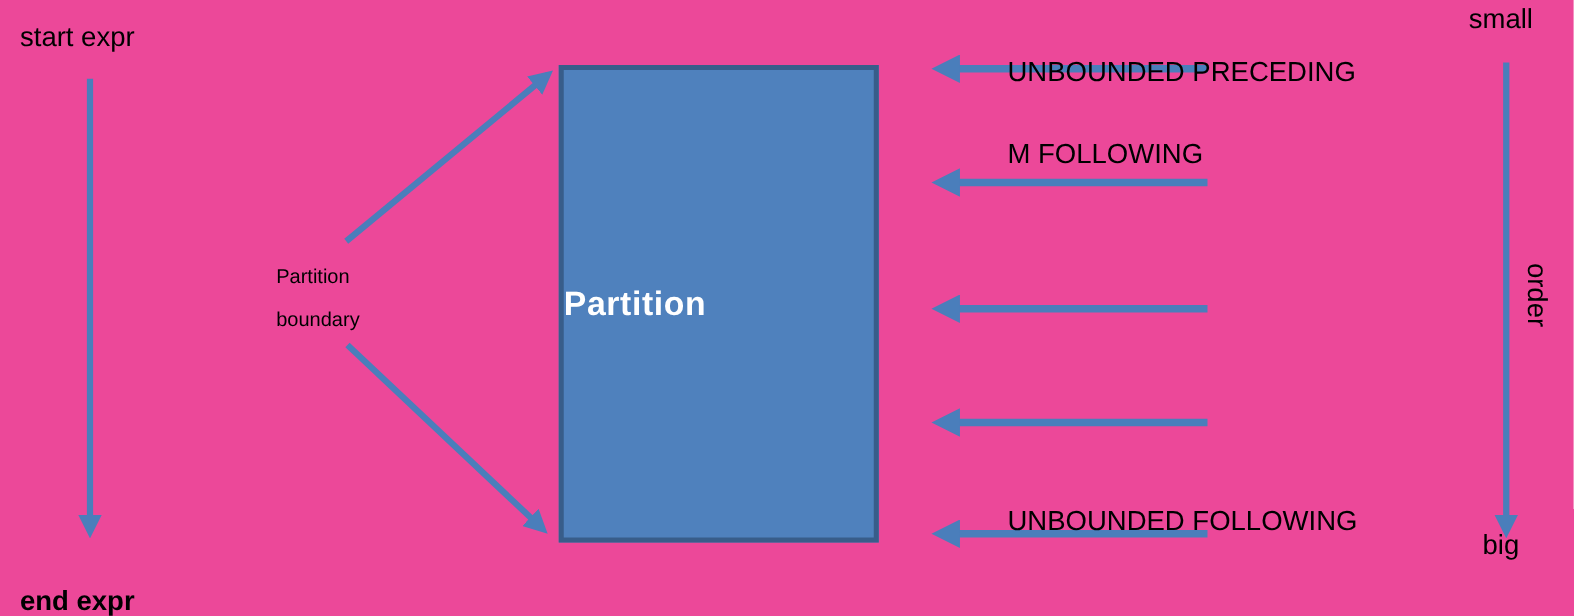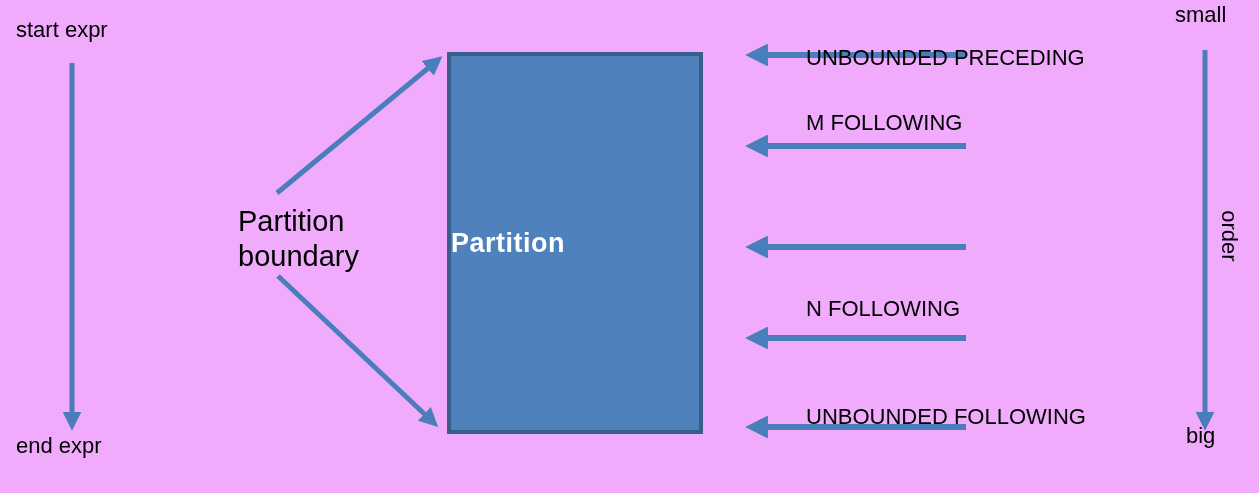--- a/index.html
+++ b/index.html
@@ -11,43 +11,43 @@
   *{margin:0;padding:0;box-sizing:border-box;}
   html,body{background:#ffffff;}
   body{
     font-family:"Liberation Sans","DejaVu Sans",sans-serif;
     color:var(--text);
   }
   .canvas{
     position:relative;
     width:1259px;
     height:493px;
-    background:#f0abfc;
+    background:#ec4899;
     overflow:hidden;
   }
   .lbl{
     position:absolute;
     font-size:22px;
     line-height:24px;
     white-space:nowrap;
     color:var(--text);
   }
   .arrow-layer{
     position:absolute;
     left:0;top:0;width:1259px;height:493px;
   }
   .arrow-layer line{stroke:var(--accent);}
   #start-expr{left:16px;top:18px;}
-  #end-expr{left:16px;top:434px;}
+  #end-expr{left:16px;top:469px;font-weight:bold;}
   #boundary{
-    left:238px;top:204px;
+    left:221px;top:204px;
     width:106px;
     white-space:normal;
     line-height:35px;
-    font-size:29px;
+    font-size:16px;
   }
   .partition-box{
     position:absolute;
     left:447px;top:52px;
     width:256px;height:382px;
     background:var(--box-fill);
     border:4px solid var(--box-border);
     display:flex;
     align-items:center;
     justify-content:flex-start;
@@ -104,20 +104,19 @@
   <div class="lbl" id="end-expr">end expr</div>
 
   <div class="lbl" id="boundary">Partition boundary</div>
 
   <div class="partition-box">
     <span class="box-label">Partition</span>
   </div>
 
   <div class="lbl frame-lbl" id="frame-0">UNBOUNDED PRECEDING</div>
   <div class="lbl frame-lbl" id="frame-1">M FOLLOWING</div>
-  <div class="lbl frame-lbl" id="frame-3">N FOLLOWING</div>
   <div class="lbl frame-lbl" id="frame-4">UNBOUNDED FOLLOWING</div>
 
   <div class="lbl" id="small-lbl">small</div>
   <div class="lbl" id="order-lbl">order</div>
   <div class="lbl" id="big-lbl">big</div>
 
 </div>
 
 </body></html>

